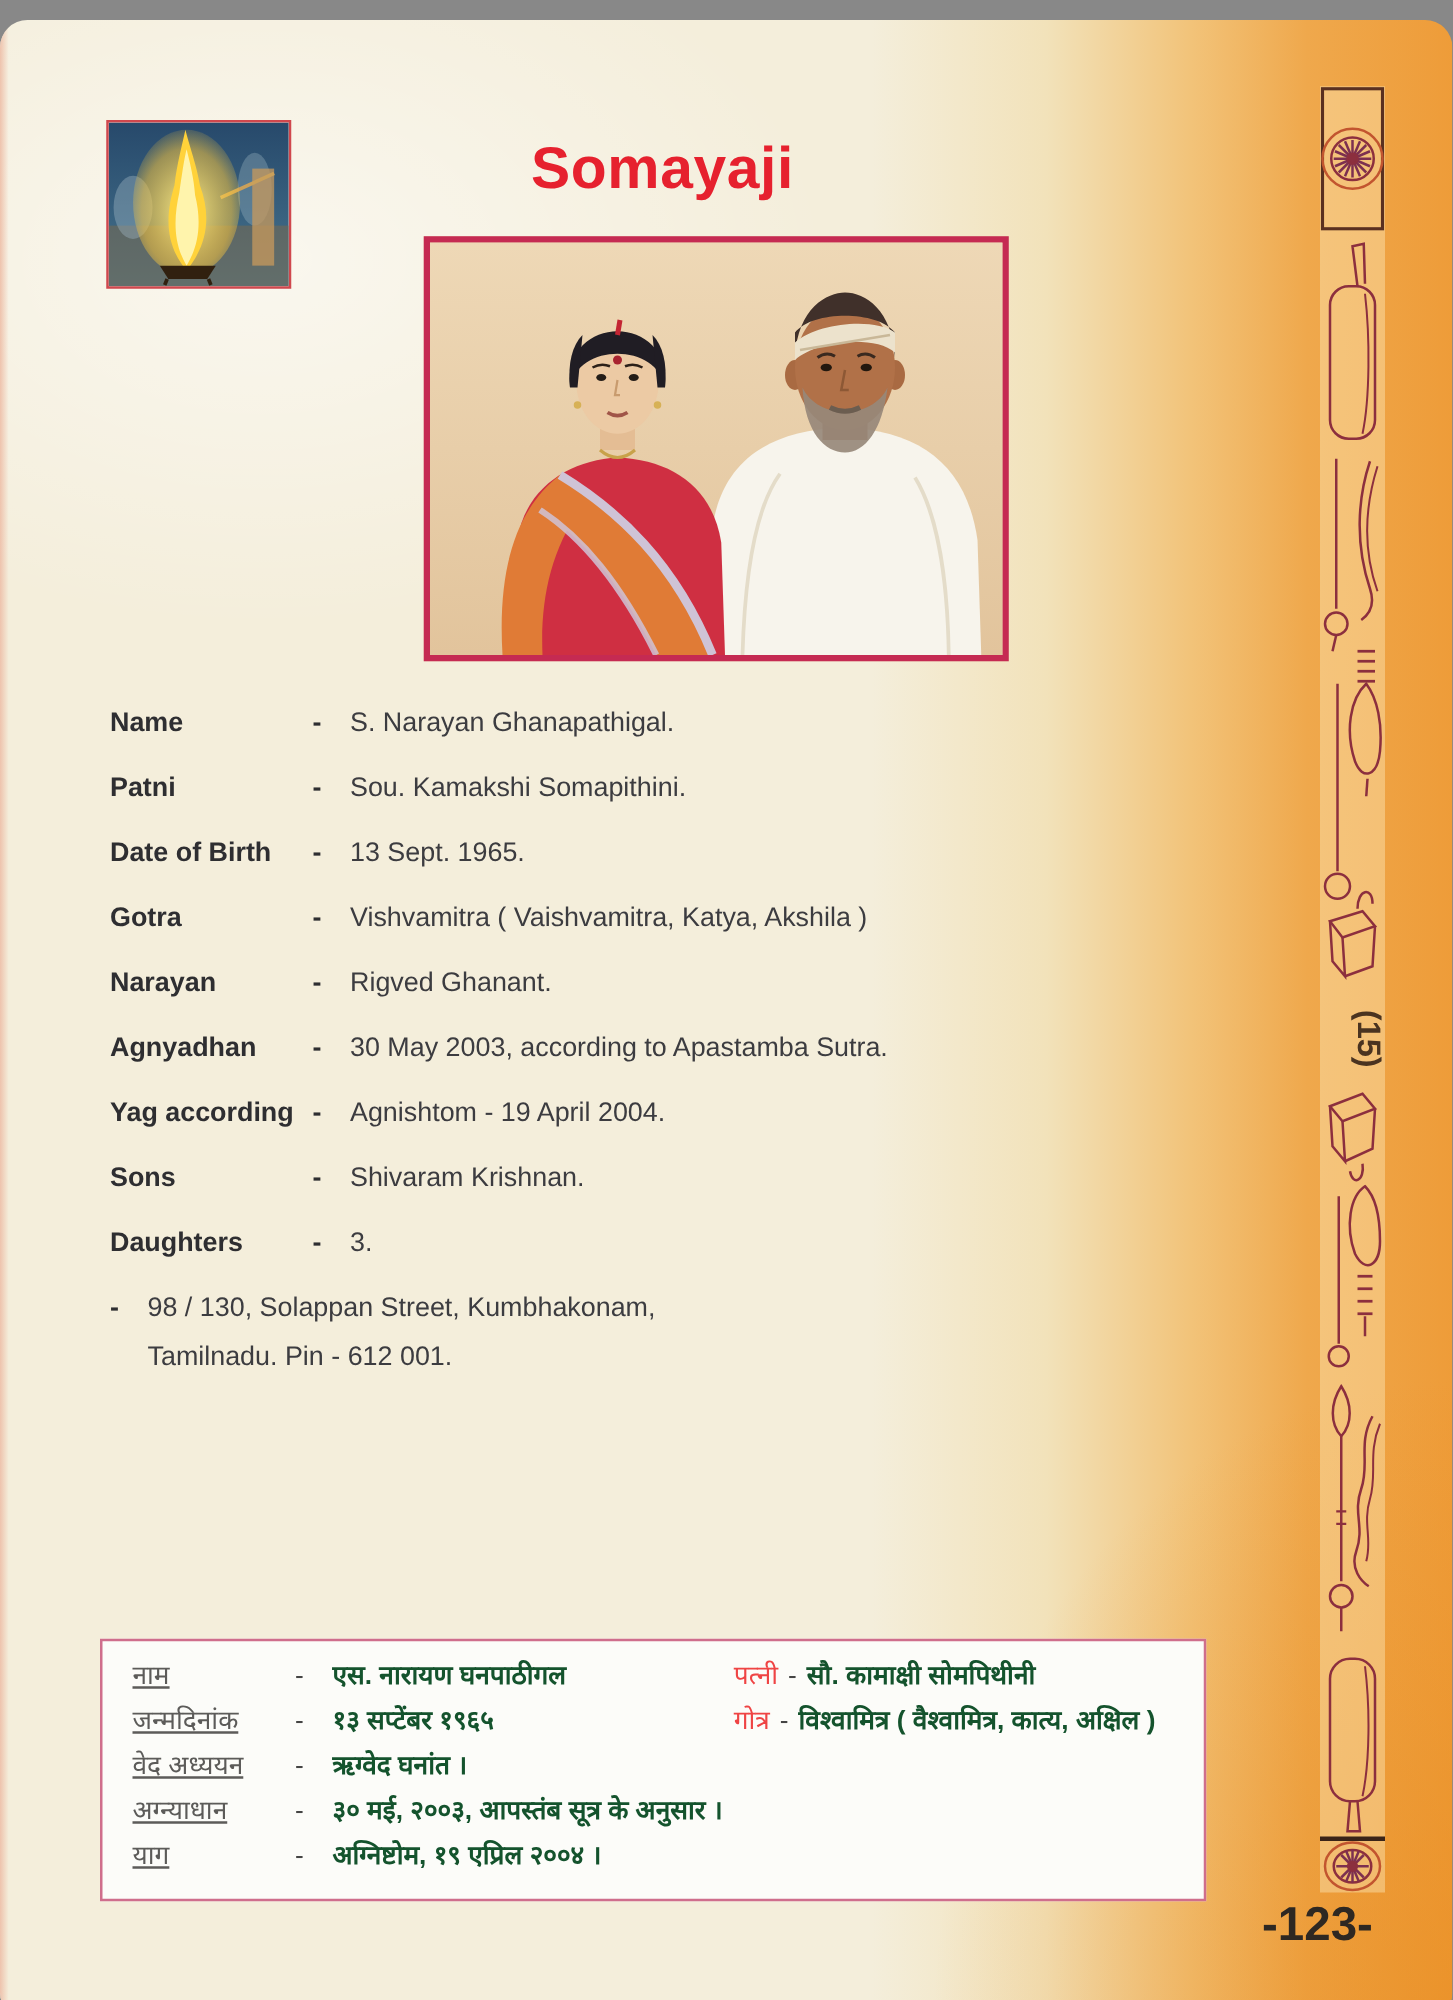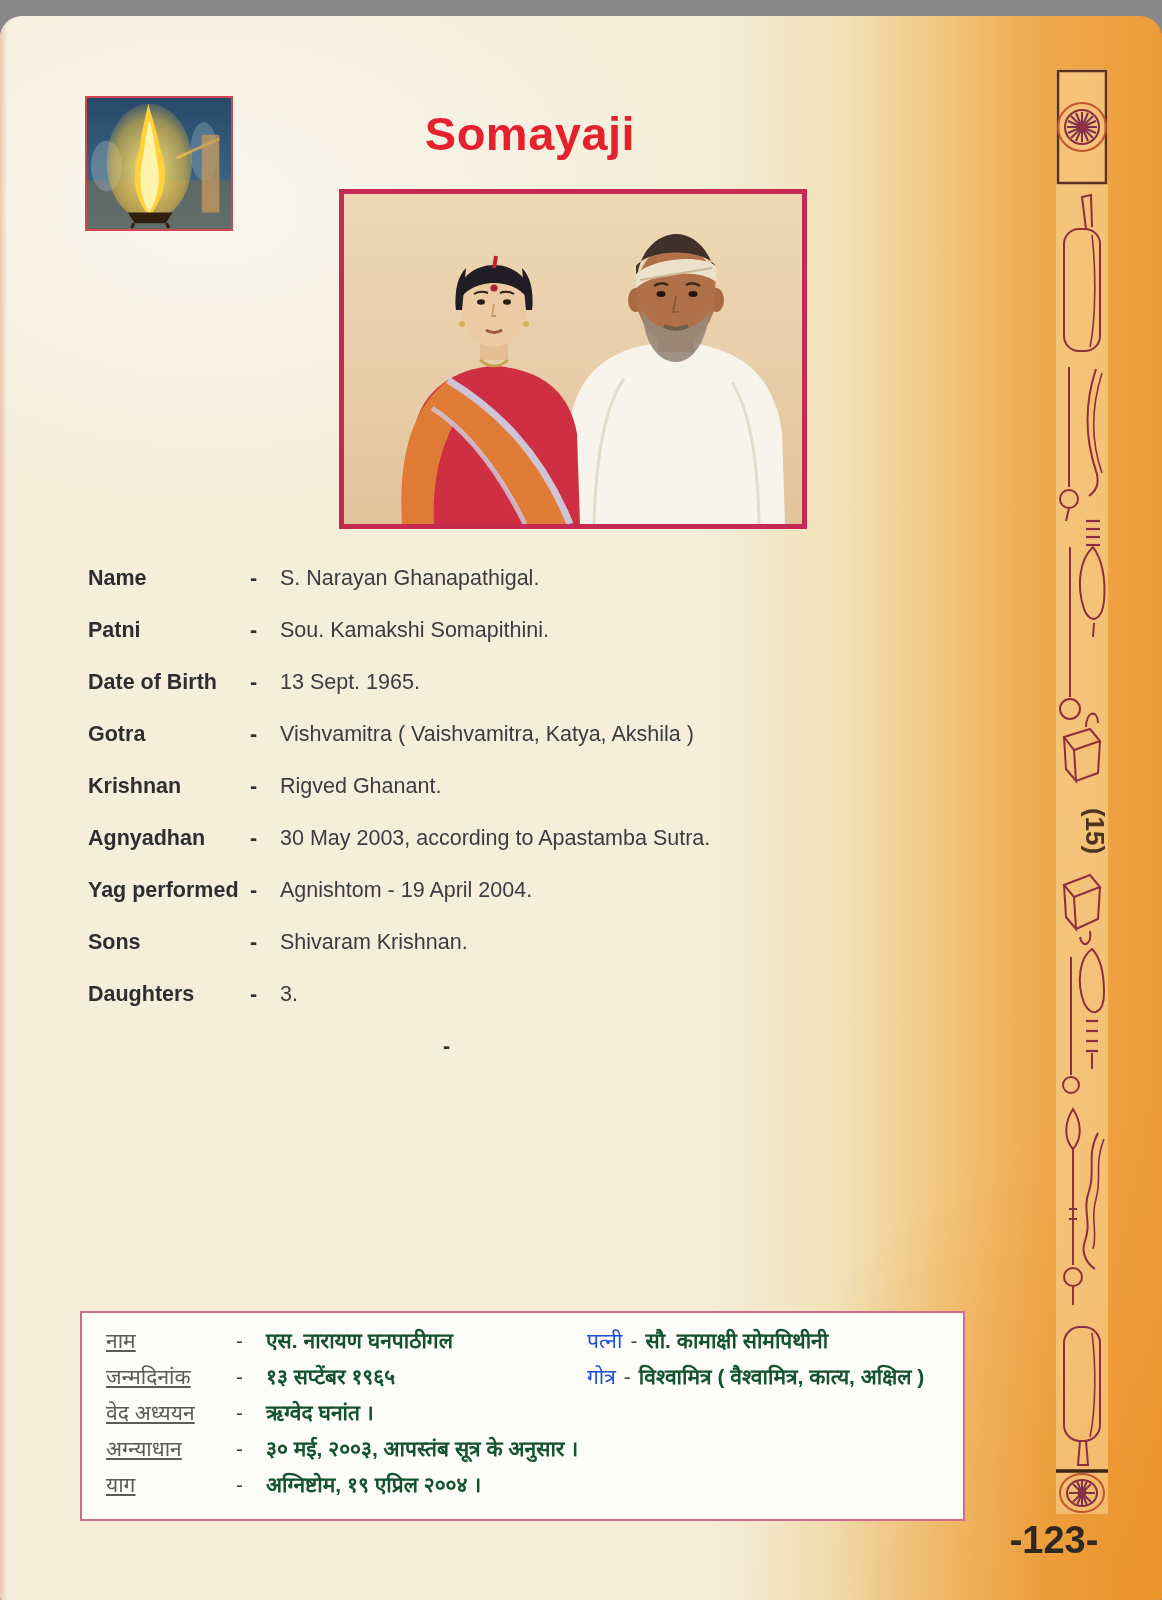--- a/index.html
+++ b/index.html
@@ -39,21 +39,21 @@
   .d-val2{margin-top:16px;}
 
   .hindi-box{position:absolute;left:80px;top:1295px;width:885px;height:210px;
     background:#fcfcf9;border:2px solid #cf6e8c;box-sizing:border-box;}
   .h-left{position:absolute;left:24px;top:16px;}
   .h-right{position:absolute;left:505px;top:16px;}
   .h-row{display:flex;margin-bottom:13px;font-size:21px;line-height:23px;}
   .h-lbl{width:130px;color:#5c5b59;text-decoration:underline;}
   .h-sep{width:30px;color:#444;}
   .h-val{font-weight:bold;color:#14532d;}
-  .h-lbl-r{color:#1d4ed8;margin-right:8px;}
+  .h-lbl-r{color:#ef4444;margin-right:8px;}
   .h-sep-r{color:#444;margin-right:8px;}
 
   .side-strip{position:absolute;left:1056px;top:53px;width:52px;height:1445px;
     background:rgba(253,236,190,0.42);}
   .side-strip svg{display:block;width:100%;height:100%;}
 
   .page-number{position:absolute;left:996px;top:1503px;width:116px;text-align:center;
     font-size:38px;font-weight:bold;color:#2e2822;}
 </style>
 </head>
@@ -160,46 +160,50 @@
       <div class="d-lbl">Date of Birth</div>
       <div class="d-sep">-</div>
       <div class="d-val">13 Sept. 1965.</div>
     </div>
     <div class="d-row">
       <div class="d-lbl">Gotra</div>
       <div class="d-sep">-</div>
       <div class="d-val">Vishvamitra ( Vaishvamitra, Katya, Akshila )</div>
     </div>
     <div class="d-row">
-      <div class="d-lbl">Krishnan</div>
+      <div class="d-lbl">Narayan</div>
       <div class="d-sep">-</div>
       <div class="d-val">Rigved Ghanant.</div>
     </div>
     <div class="d-row">
       <div class="d-lbl">Agnyadhan</div>
       <div class="d-sep">-</div>
       <div class="d-val">30 May 2003, according to Apastamba Sutra.</div>
     </div>
     <div class="d-row">
-      <div class="d-lbl">Yag performed</div>
+      <div class="d-lbl">Yag according</div>
       <div class="d-sep">-</div>
       <div class="d-val">Agnishtom - 19 April 2004.</div>
     </div>
     <div class="d-row">
       <div class="d-lbl">Sons</div>
       <div class="d-sep">-</div>
       <div class="d-val">Shivaram Krishnan.</div>
     </div>
     <div class="d-row">
       <div class="d-lbl">Daughters</div>
       <div class="d-sep">-</div>
       <div class="d-val">3.</div>
     </div>
     <div class="d-row">
       <div class="d-sep">-</div>
+      <div class="d-val">
+        <div>98 / 130, Solappan Street, Kumbhakonam,</div>
+        <div class="d-val2">Tamilnadu. Pin - 612 001.</div>
+      </div>
     </div>
   </div>
 
   <div class="hindi-box">
     <div class="h-left">
       <div class="h-row">
         <div class="h-lbl">नाम</div>
         <div class="h-sep">-</div>
         <div class="h-val">एस. नारायण घनपाठीगल</div>
       </div>

